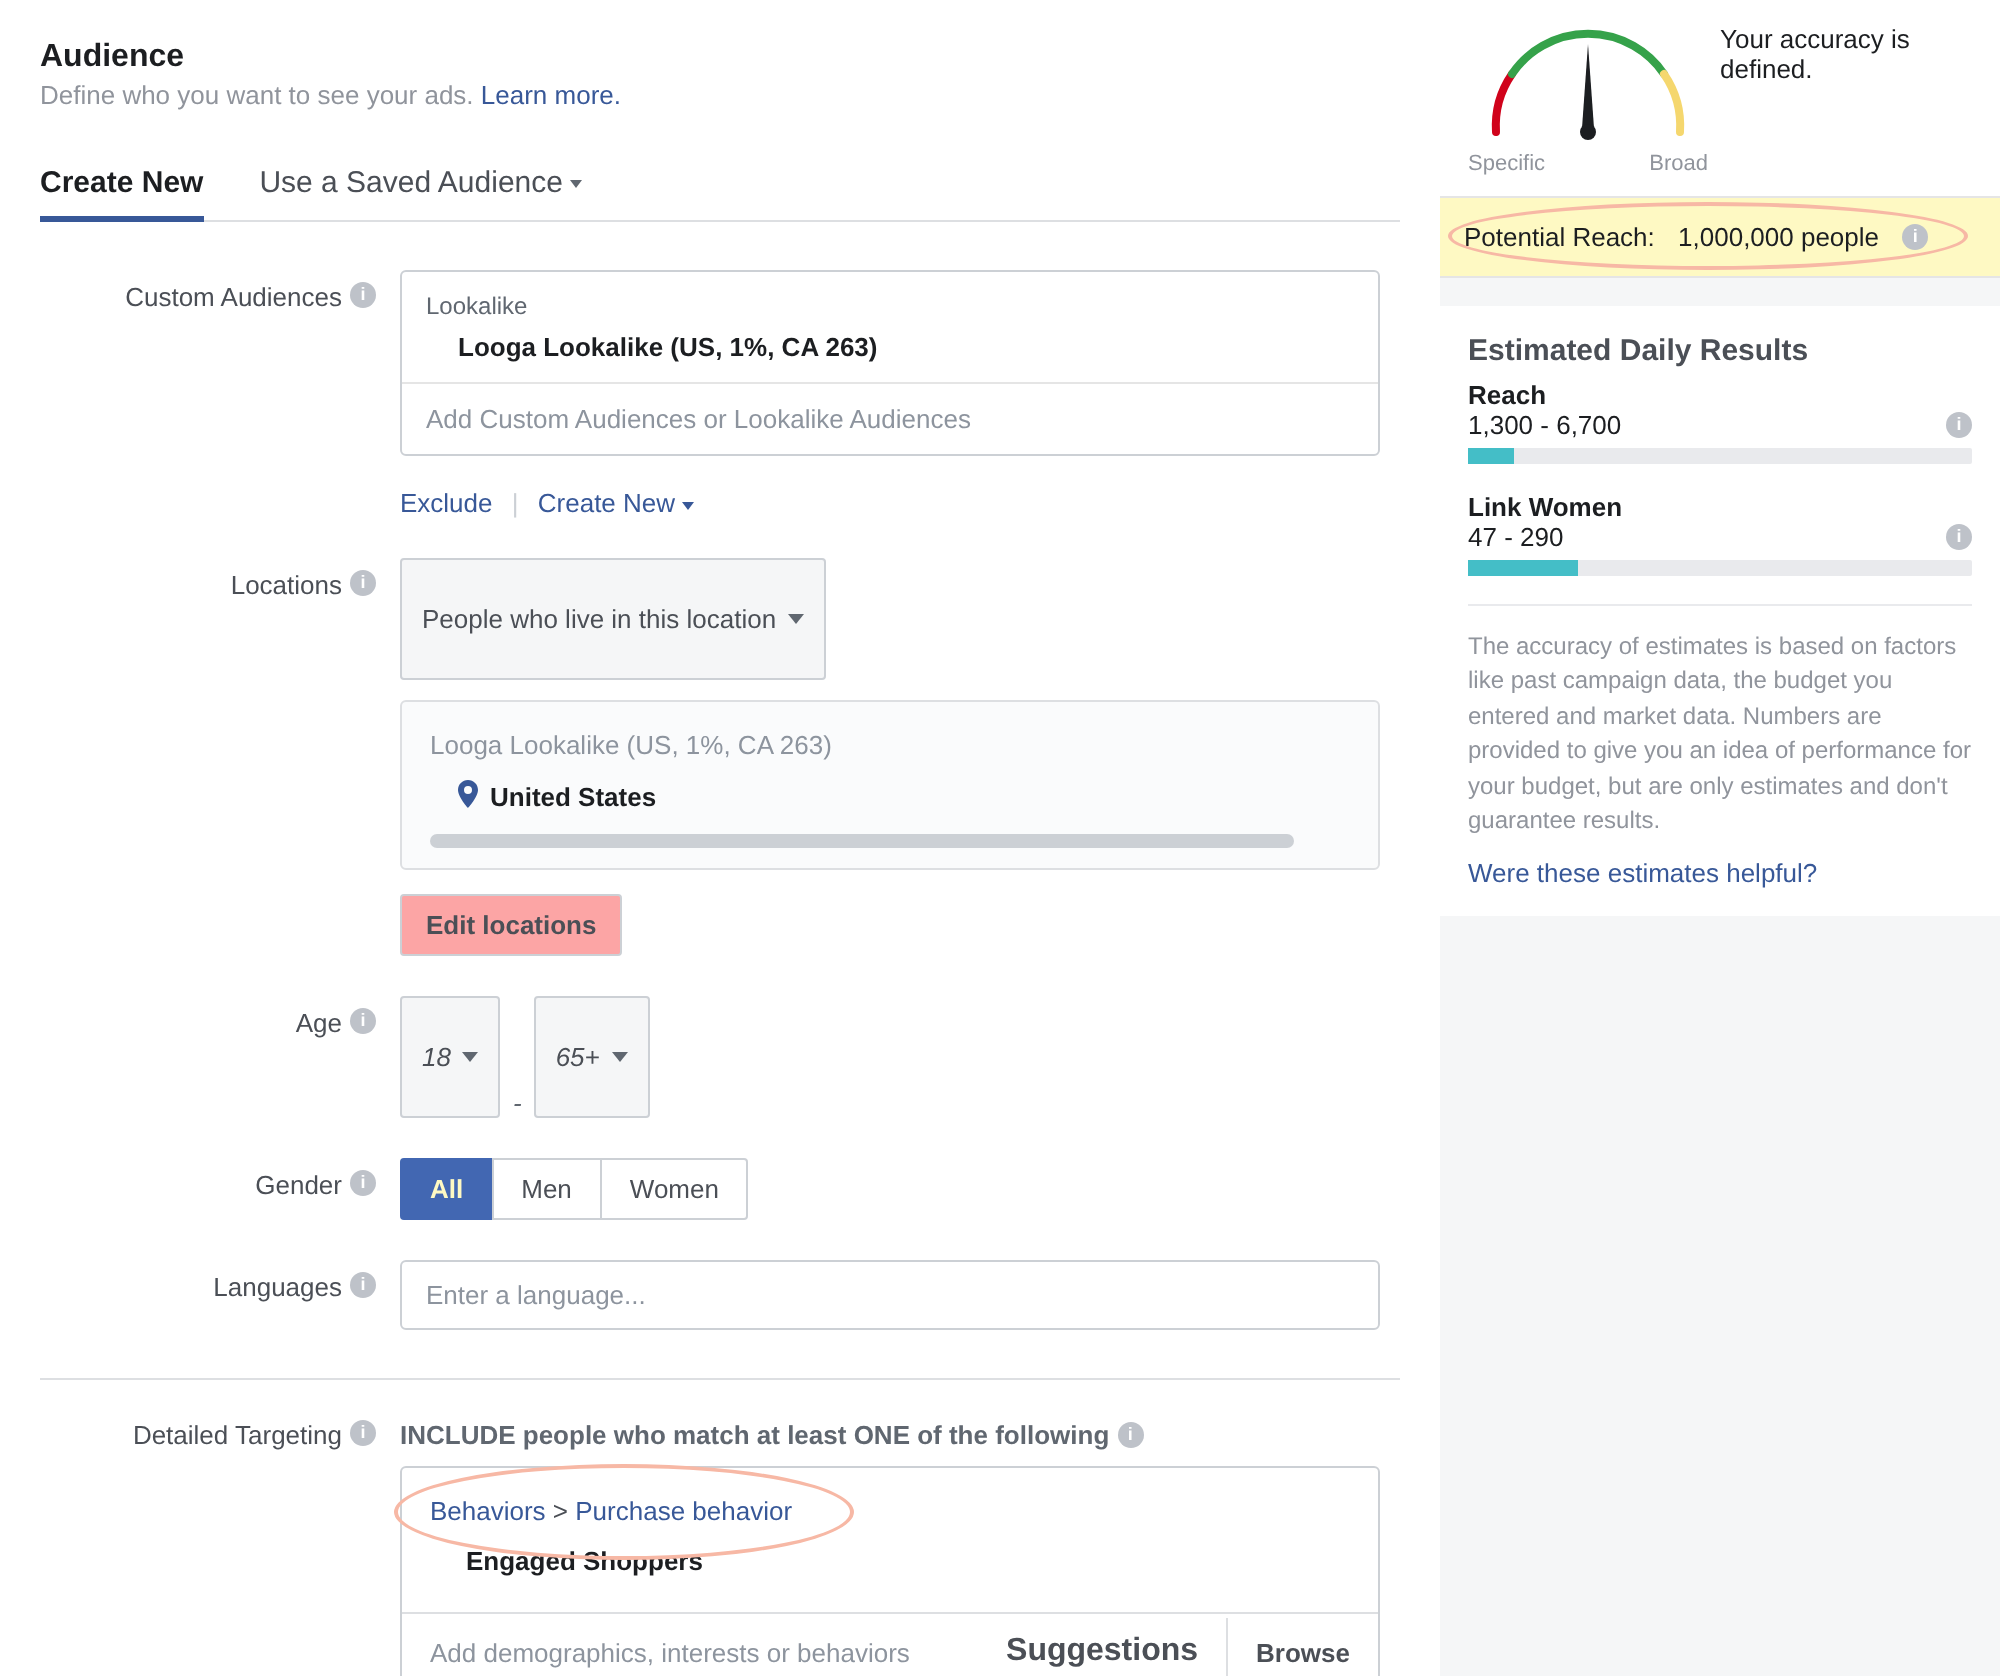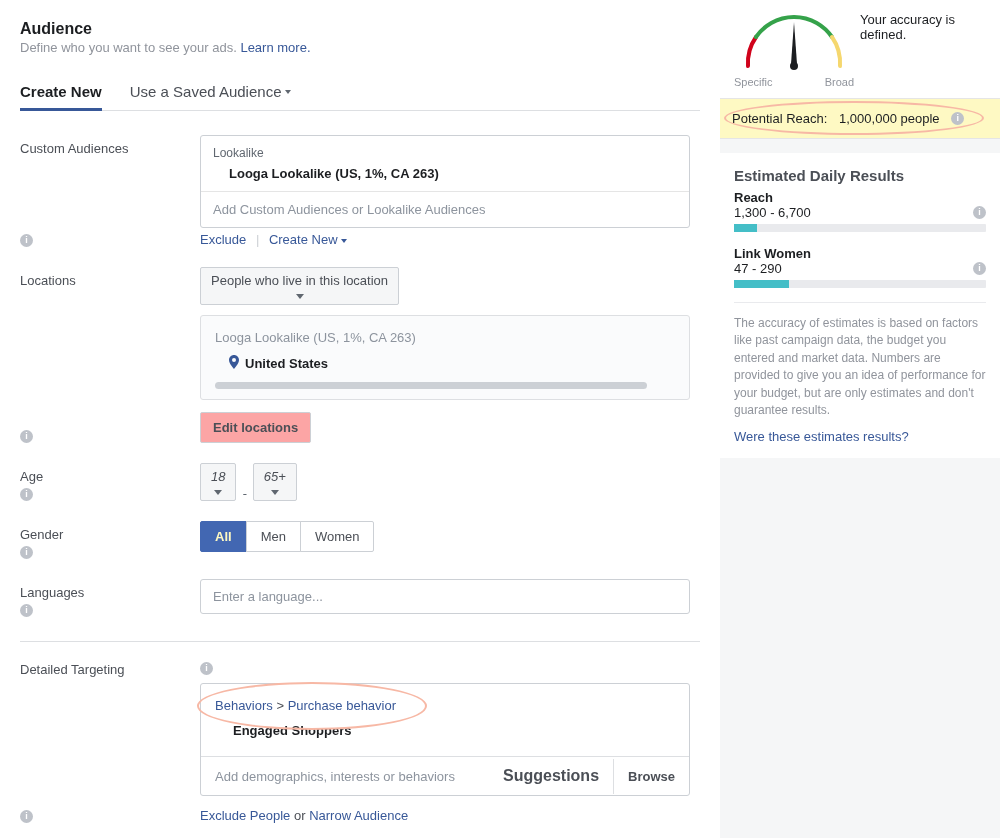--- a/index.html
+++ b/index.html
@@ -16,31 +16,31 @@
   .side { width: 280px; background: #f5f6f7; }
   .aud-header { margin-bottom: 18px; }
   .aud-title { font-size: 16px; font-weight: 600; color: #1c1e21; margin-bottom: 2px; }
   .aud-sub { font-size: 13px; color: #90949c; }
   .link { color: #385898; cursor: pointer; }
   .tabs { display: flex; gap: 28px; border-bottom: 1px solid #dddfe2; }
   .tab { padding: 10px 0 10px 0; font-size: 15px; color: #4b4f56; cursor: pointer; display:flex; align-items:center; gap:4px;}
   .tab.active { font-weight: 700; color: #1c1e21; border-bottom: 3px solid #385898; margin-bottom:-1px; padding-bottom:8px;}
   .form-area { padding-top: 24px; }
   .row { display: flex; margin-bottom: 20px; }
-  .label { width: 180px; text-align: right; padding-right: 12px; padding-top: 6px; color: #4b4f56; font-size:13px; display:flex; justify-content:space-between; align-items:flex-start; gap:4px;flex-direction:column;}
+  .label { width: 180px; text-align: right; padding-right: 12px; padding-top: 6px; color: #4b4f56; font-size:13px; display:flex; justify-content:flex-end; align-items:flex-start; gap:4px;}
   .control { flex: 1; max-width: 490px; }
   .info-dot { width:13px; height:13px; background:#bec2c9; color:#fff; border-radius:50%; font-size:9px; font-weight:700; display:inline-flex; align-items:center; justify-content:center; line-height:1;}
   .box { border:1px solid #ccd0d5; border-radius:3px; }
   .box-section { padding:10px 12px; }
   .box-sub { font-size:12px; color:#606770; margin-bottom:6px;}
   .box-item { font-size:13px; font-weight:600; color:#1c1e21; padding-left:16px;}
   .box-input { border-top:1px solid #e5e5e5; padding:10px 12px; color:#8d949e; font-size:13px;}
-  .below-links { margin-top:4px; font-size:13px; }
+  .below-links { margin-top:16px; font-size:13px; }
   .divider-v { color:#ccd0d5; margin:0 6px;}
-  .dropdown-btn { display:inline-flex; align-items:center; gap:6px; background:#f5f6f7; border:1px solid #ccd0d5; border-radius:2px; padding:5px 10px; font-size:13px; color:#4b4f56; cursor:pointer;flex-direction:column;}
+  .dropdown-btn { display:inline-flex; align-items:center; gap:6px; background:#f5f6f7; border:1px solid #ccd0d5; border-radius:2px; padding:22px 10px; font-size:13px; color:#4b4f56; cursor:pointer;}
   .caret { width:0; height:0; border-left:4px solid transparent; border-right:4px solid transparent; border-top:5px solid #606770;}
   .caret-sm { width:0; height:0; border-left:3px solid transparent; border-right:3px solid transparent; border-top:4px solid #606770;}
   .loc-box { border:1px solid #dddfe2; background:#fafbfc; padding:14px 14px 10px 14px; border-radius:3px; margin-top:10px; position:relative;}
   .loc-title { color:#8d949e; font-size:13px; margin-bottom:10px;}
   .loc-country { display:flex; align-items:center; gap:6px; font-size:13px; font-weight:600; color:#1c1e21; padding-left:14px;}
   .pin { color:#385898; }
   .loc-scroll { height:7px; background:#ccd0d5; border-radius:4px; margin-top:10px; width:94%;}
   .btn-grey { display:inline-block; background:#fca5a5; border:1px solid #ccd0d5; border-radius:2px; padding:7px 12px; font-size:13px; color:#4b4f56; cursor:pointer; margin-top:12px; font-weight:600;}
   .age-dash { margin:0 6px; color:#606770;}
   .gender-group { display:flex; }
@@ -196,20 +196,21 @@
 
       <hr class="hr">
 
       <div class="row">
         <div class="label" style="padding-top:0;">
             <span>Detailed Targeting</span>
             <span class="info-dot">i</span>
           </div>
         <div class="control">
           <div class="include-title">
+              <span>INCLUDE people who match at least ONE of the following</span>
               <span class="info-dot">i</span>
             </div>
           <div class="dt-box">
             <div class="dt-top" style="position:relative;">
               <div class="oval oval1"></div>
               <div class="dt-bread">
                 <span>Behaviors</span><span class="blackish"> &gt; </span><span>Purchase behavior</span>
               </div>
               <div class="dt-item">Engaged Shoppers</div>
             </div>
@@ -269,16 +270,16 @@
       <div class="s-metric-lbl">Link Women</div>
       <div class="s-metric-val">
           <span>47 - 290</span>
           <span class="info-dot">i</span>
         </div>
       <div class="bar">
           <div class="bar-fill" style="width:22%;"></div>
         </div>
 
       <div class="s-note">The accuracy of estimates is based on factors like past campaign data, the budget you entered and market data. Numbers are provided to give you an idea of performance for your budget, but are only estimates and don't guarantee results.</div>
-      <span class="s-link">Were these estimates results?</span>
+      <span class="s-link">Were these estimates helpful?</span>
     </div>
   </div>
 </div>
 
 </body></html>

